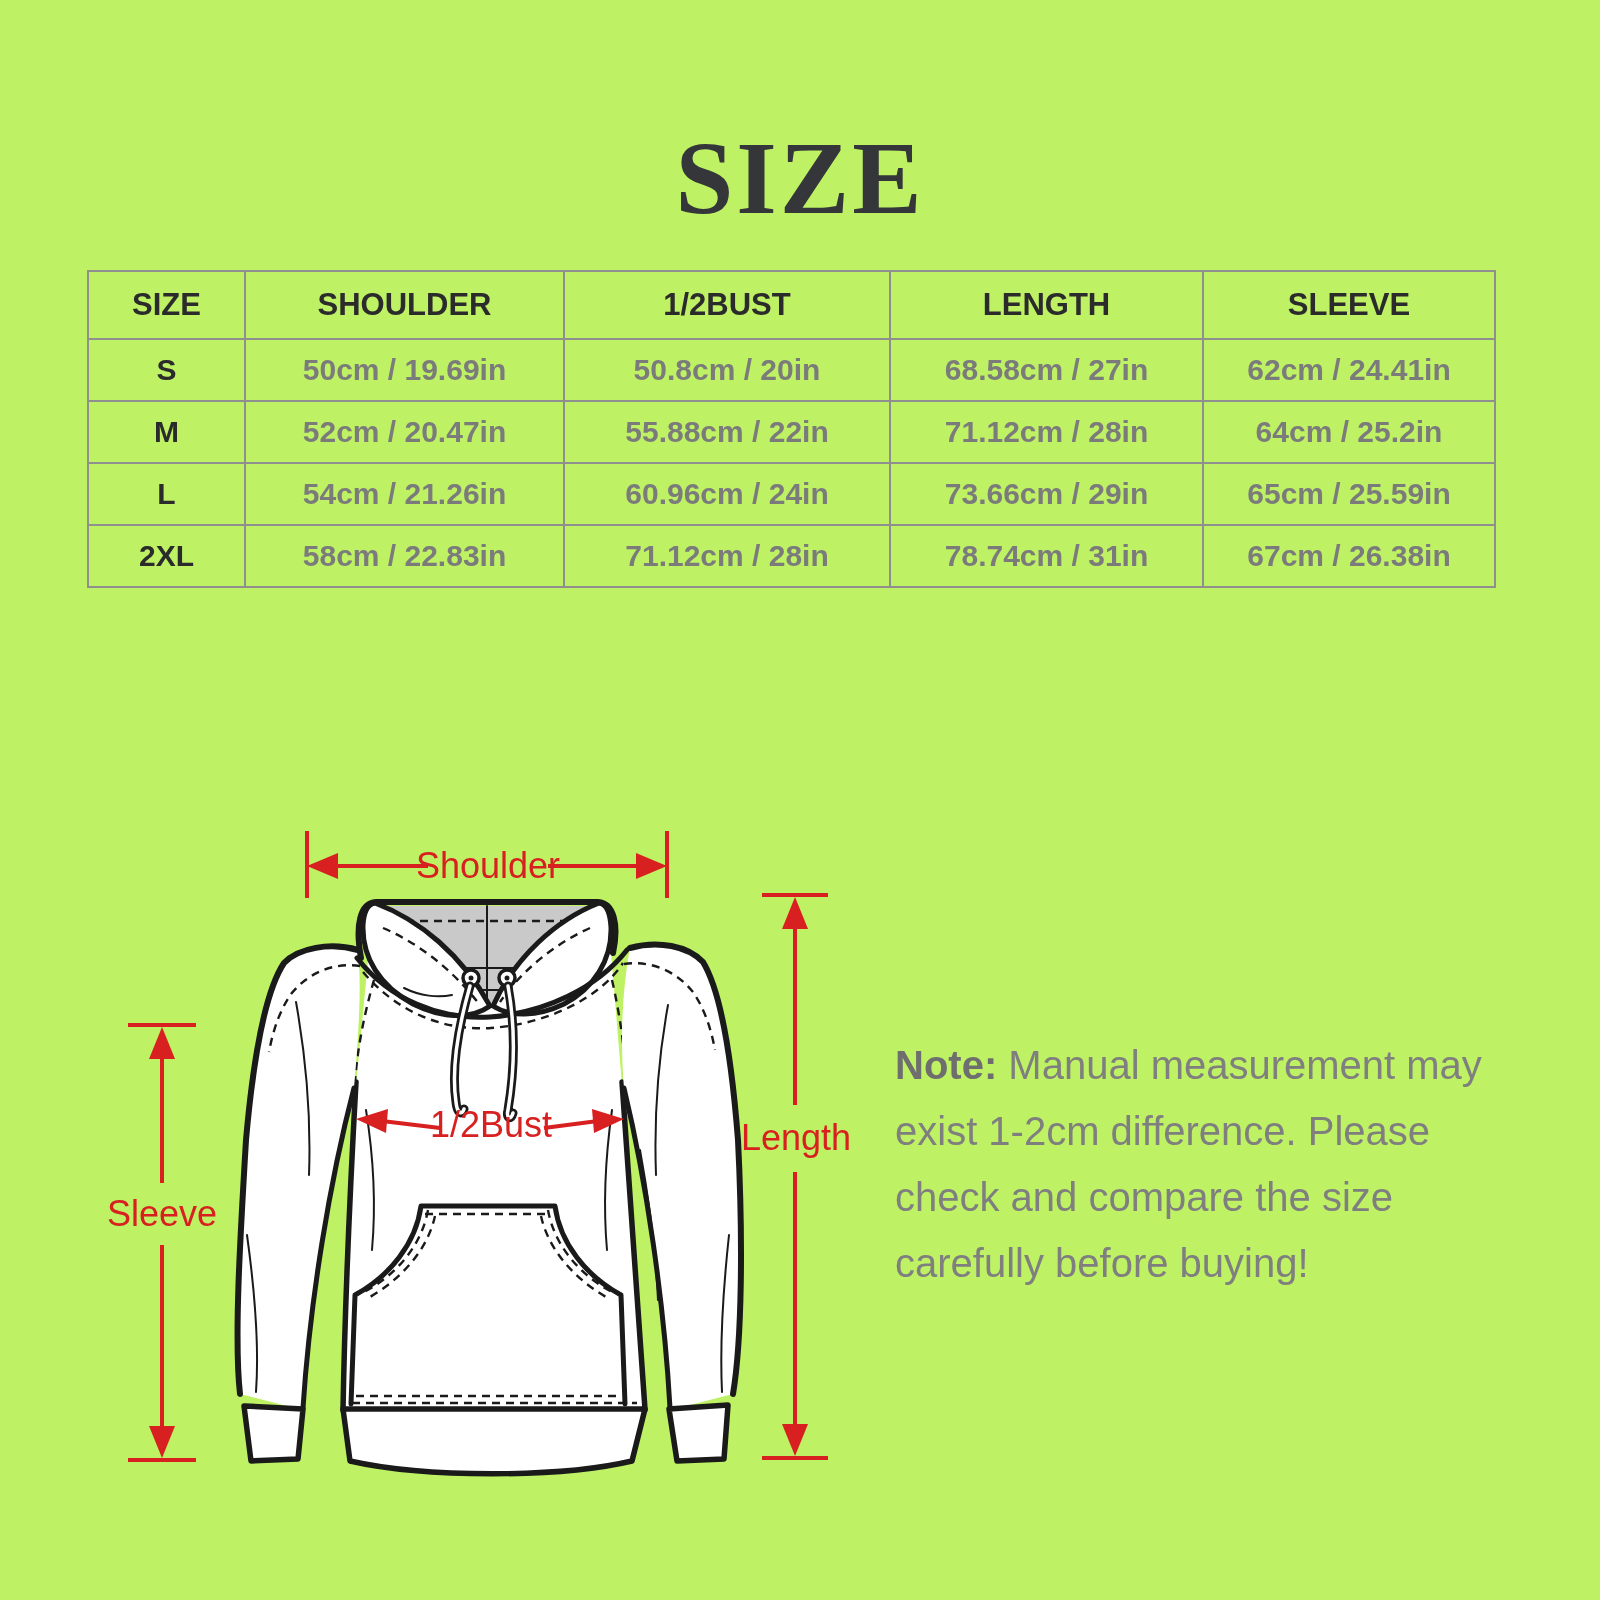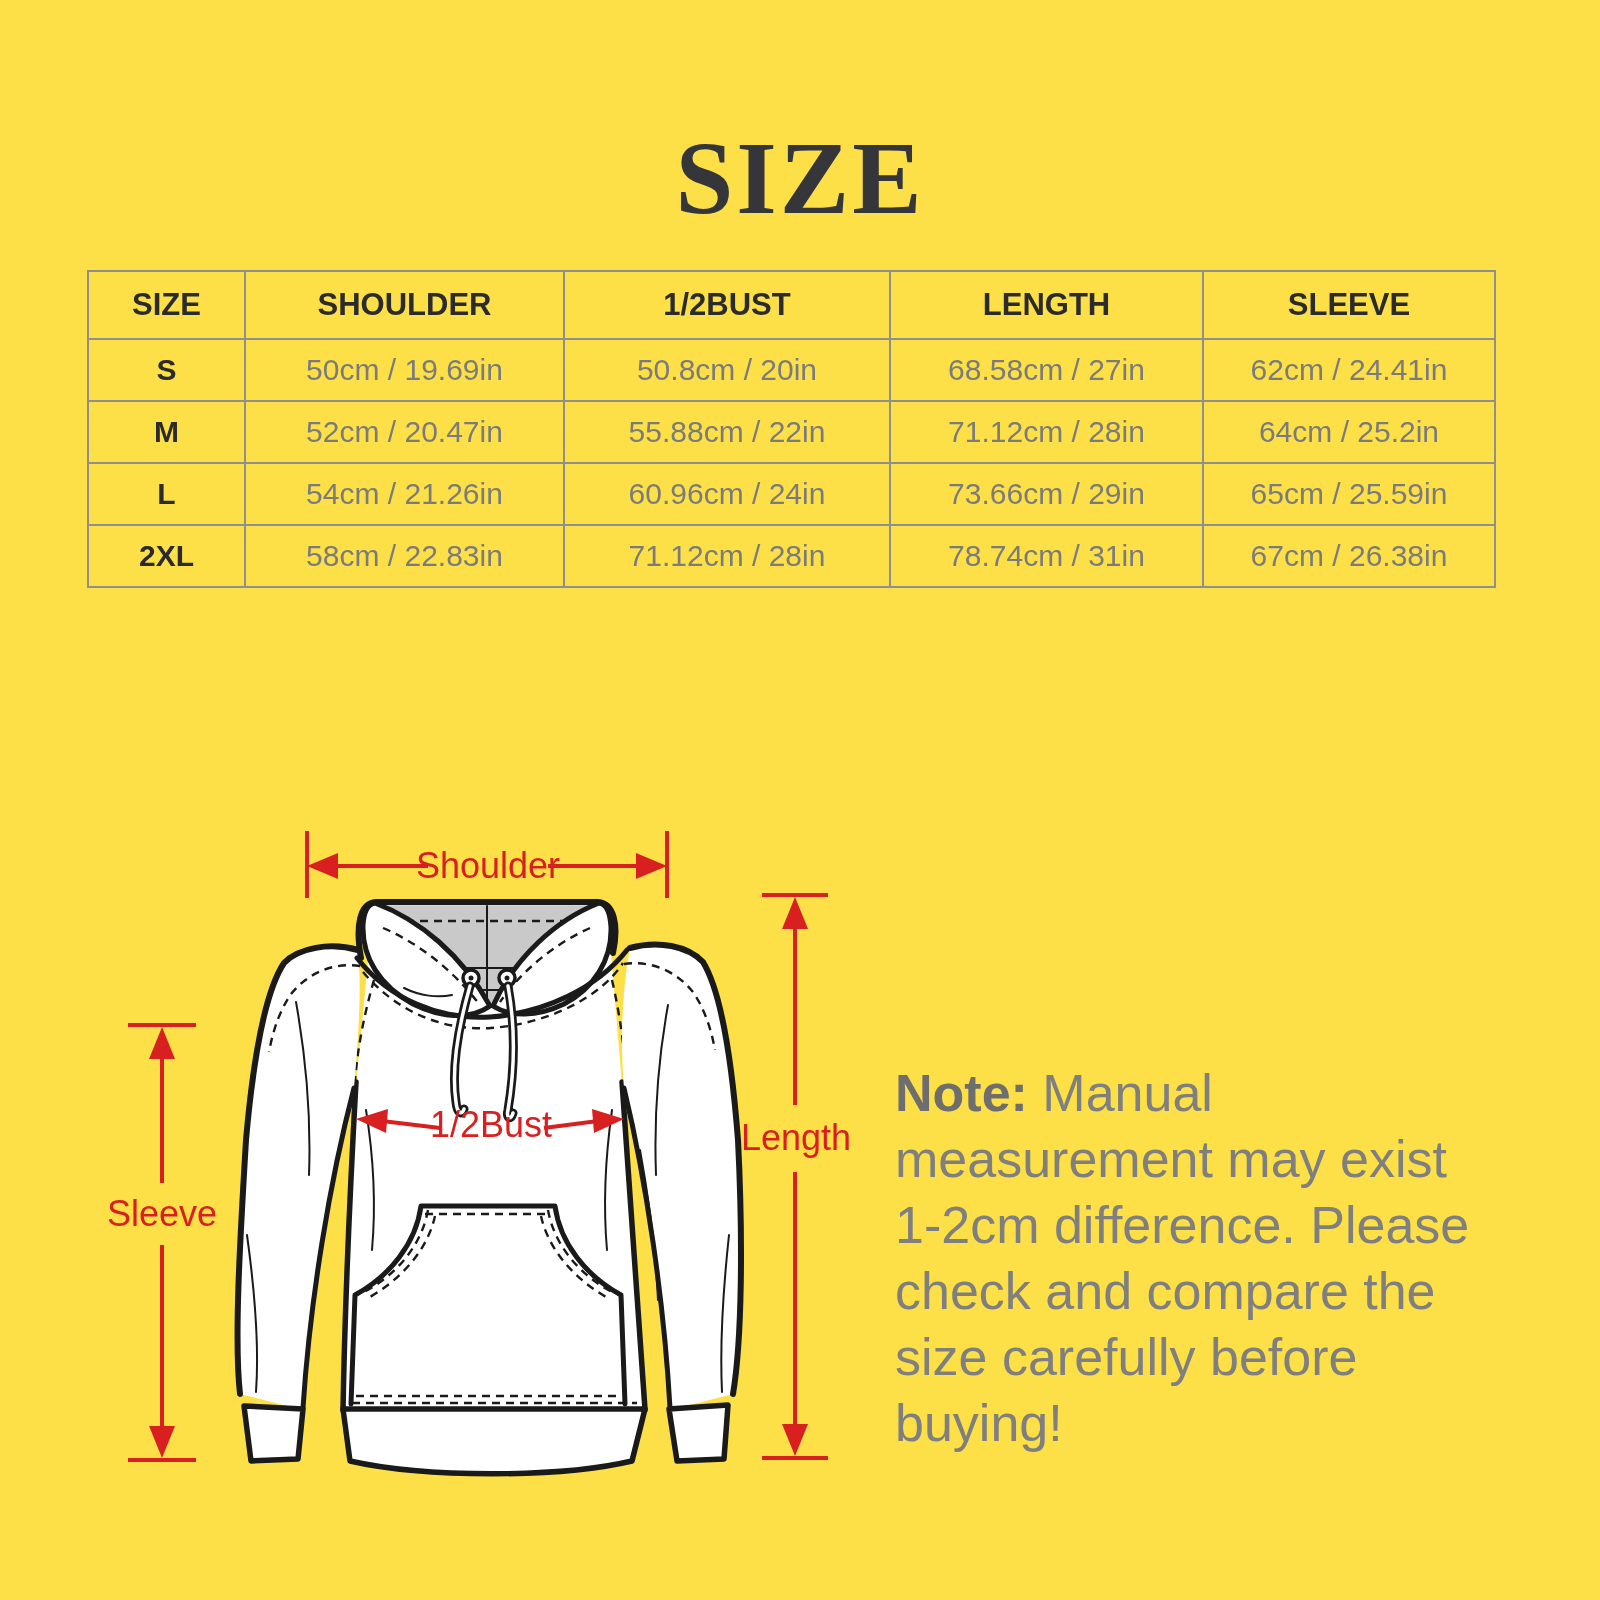--- a/index.html
+++ b/index.html
@@ -1,28 +1,28 @@
 <!DOCTYPE html>
 <html style="--accent-red: #d7201f; --title-text: #35363a; --header-text: #2b2b2b; --cell-text: #7b7b7b; --table-border: #8f8f8f; --note-text: #7f7f7f; --note-label: #6e6e6e; --line-black: #1a1a1a; --hood-gray: #c9c9c9;"><head>
 <meta charset="utf-8">
 <style>
   html,body{margin:0;padding:0;background:#fff;}
-  .page{position:relative;width:1600px;height:1600px;background:#fde047;overflow:hidden;
+  .page{position:relative;width:1600px;height:1600px;background:#bef264;overflow:hidden;
         font-family:"Liberation Sans",sans-serif;}
   .page-title{position:absolute;top:126px;left:0;width:1600px;text-align:center;
       font-family:"Liberation Serif",serif;font-weight:700;font-size:104px;line-height:1;
       letter-spacing:3px;color:var(--title-text);}
   .size-table{position:absolute;left:87px;top:270px;border-collapse:collapse;table-layout:fixed;}
   .size-table th,.size-table td{border:2px solid var(--table-border);text-align:center;
       vertical-align:middle;padding:0;}
   .size-table th{height:66px;font-size:31px;font-weight:700;color:var(--header-text);}
-  .size-table td{height:60px;font-size:30px;font-weight:400;color:var(--cell-text);}
+  .size-table td{height:60px;font-size:30px;font-weight:700;color:var(--cell-text);}
   .size-table td.size-col{font-weight:700;color:var(--header-text);}
   .c0{width:157px}.c1{width:319px}.c2{width:326px}.c3{width:313px}.c4{width:292px}
-  .note{position:absolute;left:895px;top:1060px;width:592px;font-size:52px;line-height:66px;
+  .note{position:absolute;left:895px;top:1032px;width:592px;font-size:40px;line-height:66px;
       color:var(--note-text);}
   .note b{color:var(--note-label);font-weight:700;}
   .diagram-svg{position:absolute;left:80px;top:810px;}
   .ln{stroke:var(--line-black);fill:none;stroke-width:5;stroke-linecap:round;stroke-linejoin:round;}
   .w55{stroke-width:5.5}.w6{stroke-width:6}
   .fillw{fill:#ffffff;}
   .grayfill{fill:var(--hood-gray);stroke:none;}
   .dash{stroke:var(--line-black);fill:none;stroke-width:2.4;stroke-dasharray:8 6;}
   .thin{stroke:var(--line-black);fill:none;stroke-width:2;stroke-linecap:round;}
   .redln{stroke:var(--accent-red);stroke-width:4;fill:none;}

